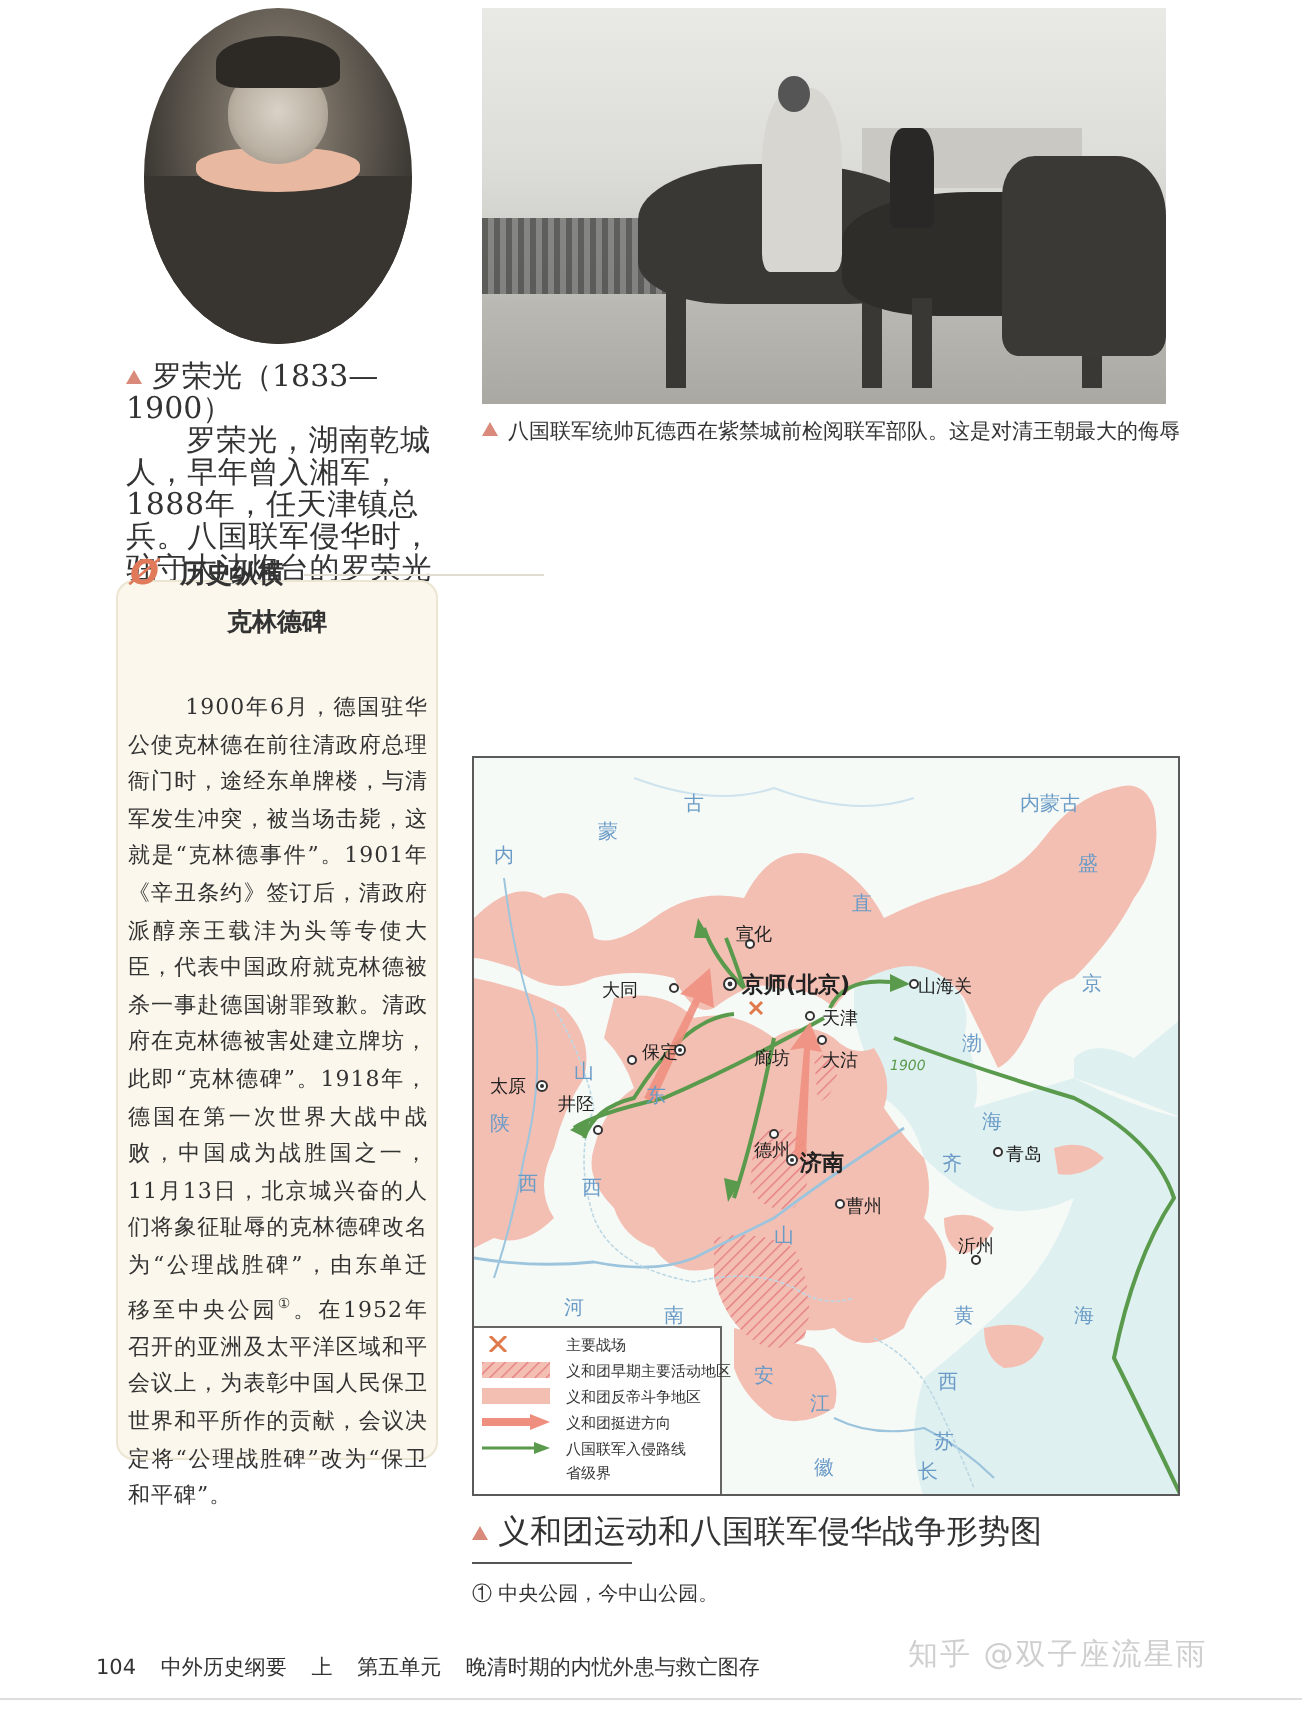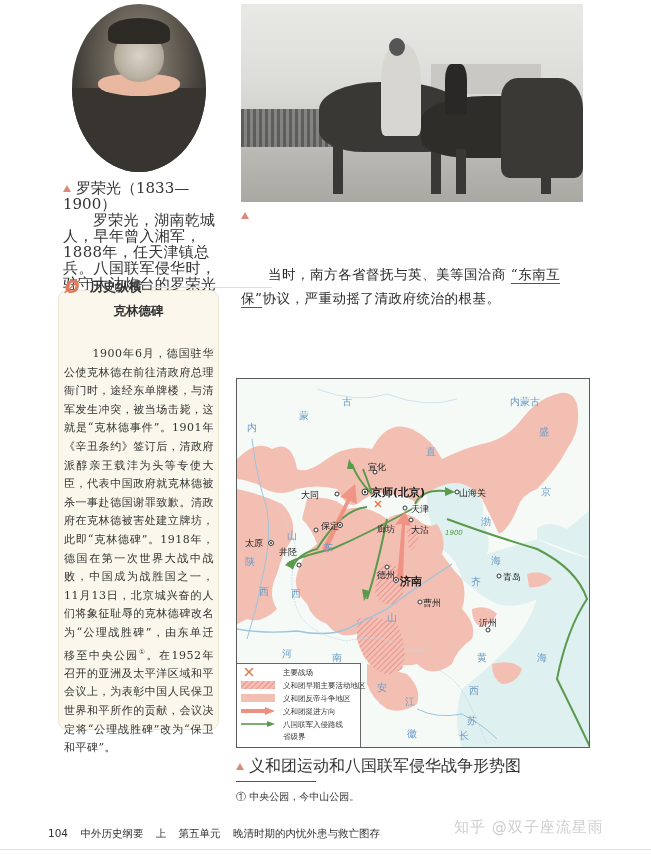--- a/index.html
+++ b/index.html
@@ -105,36 +105,35 @@
   <div class="horse2"></div>
   <div class="horse1-leg" style="left:215px; top:145px; height:45px;"></div>
   <div class="horse1-leg" style="left:300px; top:145px; height:45px;"></div>
   <div class="rider"></div>
   <div class="rider-head"></div>
   <div class="officer"></div>
   <div class="group"></div>
 </div>
 
 <div id="photo-caption" class="abs">
-  <span class="caption-mark"></span>
+  <span class="caption-mark"></span><span>八国联军统帅瓦德西在紫禁城前检阅联军部队。这是对清王朝最大的侮辱</span>
 </div>
 
 <div id="sidebar-box" class="abs"></div>
 <div id="sidebar-header" class="abs">
   <span class="mark">Ø</span>
   <span class="label">历史纵横</span>
   <span class="rule"></span>
 </div>
 <div id="sidebar-title" class="abs">克林德碑</div>
 <div id="sidebar-text" class="abs">
   <p><span>1900年6月，德国驻华公使克林德在前往清政府总理衙门时，途经东单牌楼，与清军发生冲突，被当场击毙，这就是“克林德事件”。1901年《辛丑条约》签订后，清政府派醇亲王载沣为头等专使大臣，代表中国政府就克林德被杀一事赴德国谢罪致歉。清政府在克林德被害处建立牌坊，此即“克林德碑”。1918年，德国在第一次世界大战中战败，中国成为战胜国之一，11月13日，北京城兴奋的人们将象征耻辱的克林德碑改名为“公理战胜碑”，由东单迁移至中央公园</span><sup>①</sup><span>。在1952年召开的亚洲及太平洋区域和平会议上，为表彰中国人民保卫世界和平所作的贡献，会议决定将“公理战胜碑”改为“保卫和平碑”。</span></p>
 </div>
 
 <div id="main-text" class="abs">
-  <p><span>当时，南方各省督抚与英、美等国洽商</span> <span class="underlined">“东南互保”</span><span>协议，严重动摇了清政府统治的根基。</span></p>
 </div>
 
 <div id="map" class="abs">
   <svg width="354" height="370" viewBox="0 0 354 370">
 
     <rect x="0" y="0" width="354" height="370" fill="#f6faf7"></rect>
 
     <path d="M190 110 Q215 95 235 110 Q250 120 245 140 Q255 160 250 175 L300 160 Q330 175 354 180 L354 370 L225 370 Q215 340 225 310 Q250 290 270 270 Q290 250 300 220 Q280 230 260 225 Q240 215 225 200 Q220 180 205 170 Q195 150 190 130 Z" fill="#dff0f0"></path>
     <path d="M300 150 Q310 140 330 150 L354 130 L354 180 Q330 170 300 160 Z" fill="#dff0f0"></path>
 

